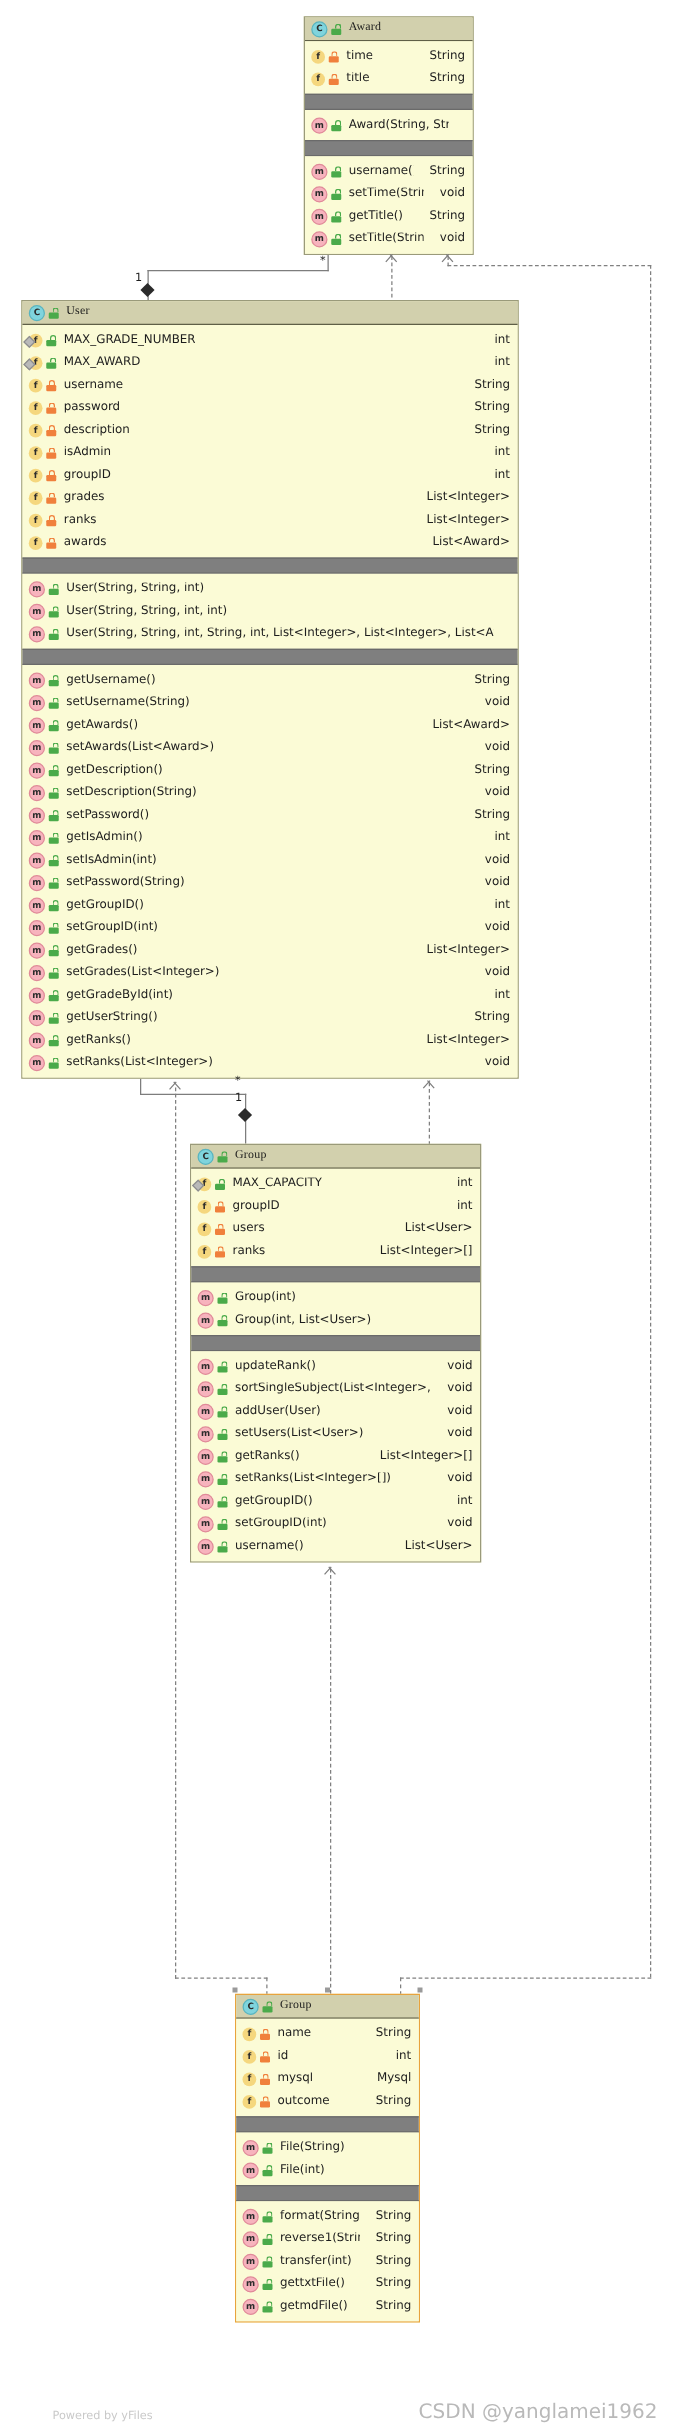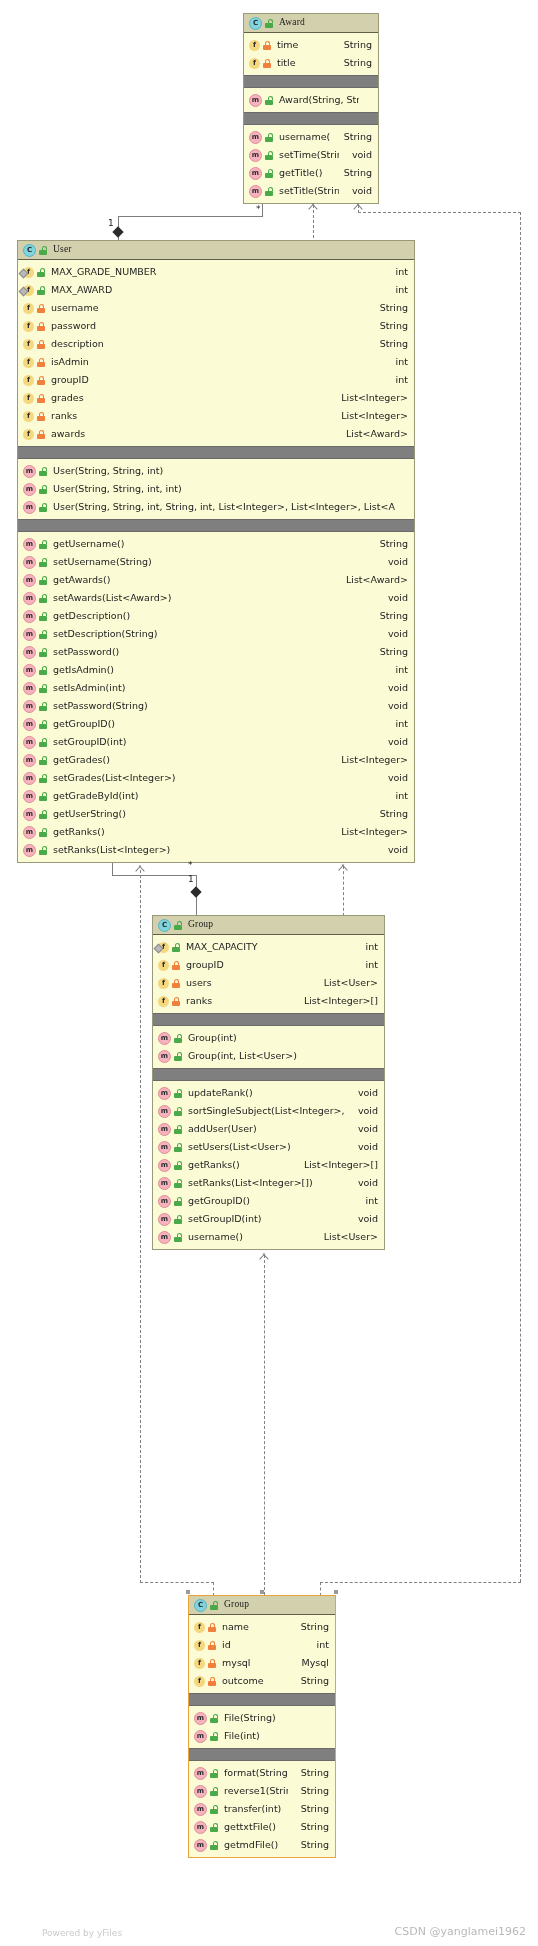--- a/index.html
+++ b/index.html
@@ -193,21 +193,21 @@
     bottom: 8px;
     font-size: 9px;
     color: #c9c9c9;
     font-family: "DejaVu Sans", sans-serif;
     margin-left: 36px;
   }
   .watermark-right {
     position: absolute;
     right: 12px;
     bottom: 8px;
-    font-size: 11px;
+    font-size: 16px;
     color: #b9b9b9;
     font-family: "DejaVu Sans", sans-serif;
     text-align: right;
   }
 </style>
 </head>
 <body>
 
 <div id="canvas">
 

